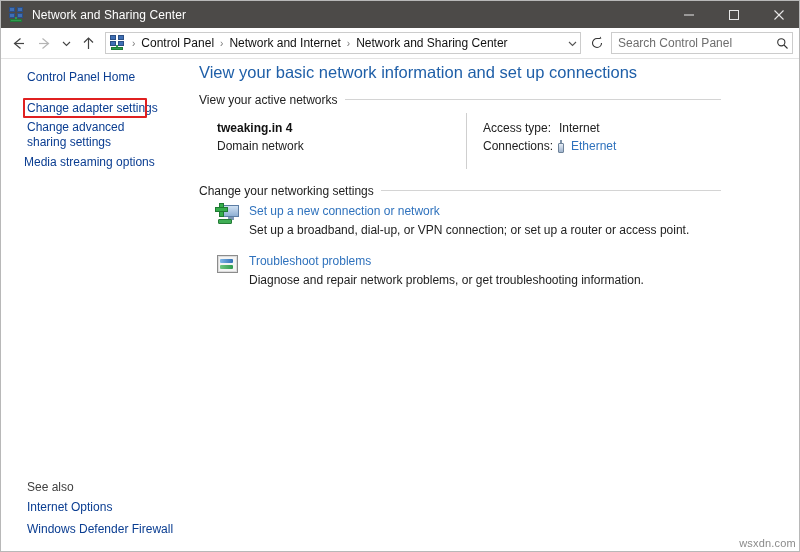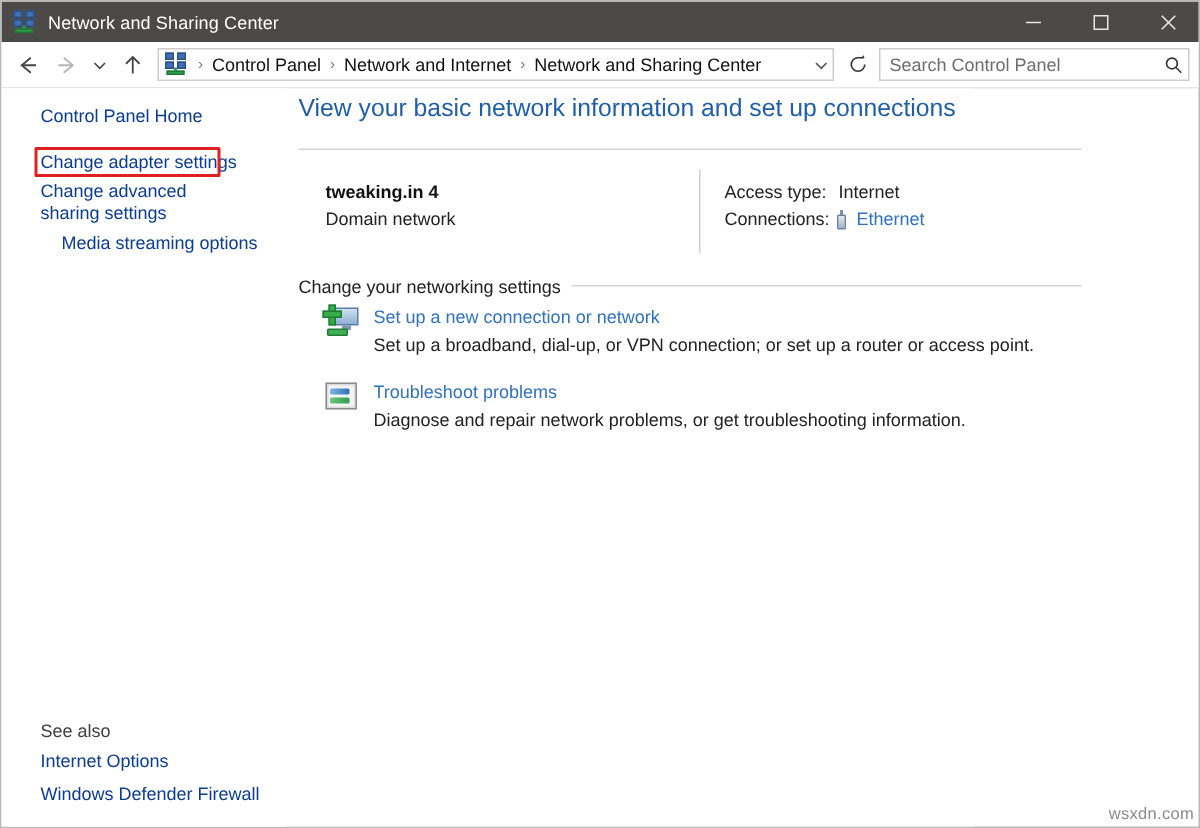--- a/index.html
+++ b/index.html
@@ -145,21 +145,21 @@
     flex: none;
   }
   .refresh-btn {
     width: 20px; height: 22px;
     display: flex; align-items: center; justify-content: center;
     color: #333333;
     flex: none;
     margin-right: 4px;
   }
   .searchbox {
-    width: 207px;
+    width: 182px;
     height: 22px;
     border: 1px solid #cccccc;
     background: #ffffff;
     display: flex;
     align-items: center;
     margin-right: 8px;
     box-sizing: border-box;
     flex: none;
   }
   .search-input {
@@ -203,21 +203,21 @@
   .side-link {
     position: absolute;
     font-size: 12px;
     color: #0a3d91;
     line-height: 15px;
     cursor: pointer;
   }
   .side-link.home    { left: 26px; top: 11px; }
   .side-link.adapter { left: 26px; top: 42px; }
   .side-link.advanced{ left: 26px; top: 61px; width: 136px; }
-  .side-link.media   { left: 40px; top: 96px; text-align: right; }
+  .side-link.media   { left: 23px; top: 96px; text-align: right; }
 
   .redbox {
     position: absolute;
     left: 22px;
     top: 39px;
     width: 124px;
     height: 20px;
     border: 2px solid #e02020;
     box-sizing: border-box;
     border-radius: 1px;
@@ -558,20 +558,21 @@
 
       <div class="seealso-head">See also</div>
       <div class="side-link inetopt">Internet Options</div>
       <div class="side-link firewall">Windows Defender Firewall</div>
     </div>
 
     <div class="main">
 
       <div class="page-title">View your basic network information and set up connections</div>
 
+      <div class="section-head" style="top:34px;">View your active networks</div>
       <div class="section-rule" style="top:40px; width:522px;"></div>
 
       <div class="net-name">tweaking.in 4</div>
       <div class="net-type">Domain network</div>
 
       <div class="vdivider"></div>
 
       <div class="info-label lbl-access">Access type:</div>
       <div class="info-value val-access">Internet</div>
 

